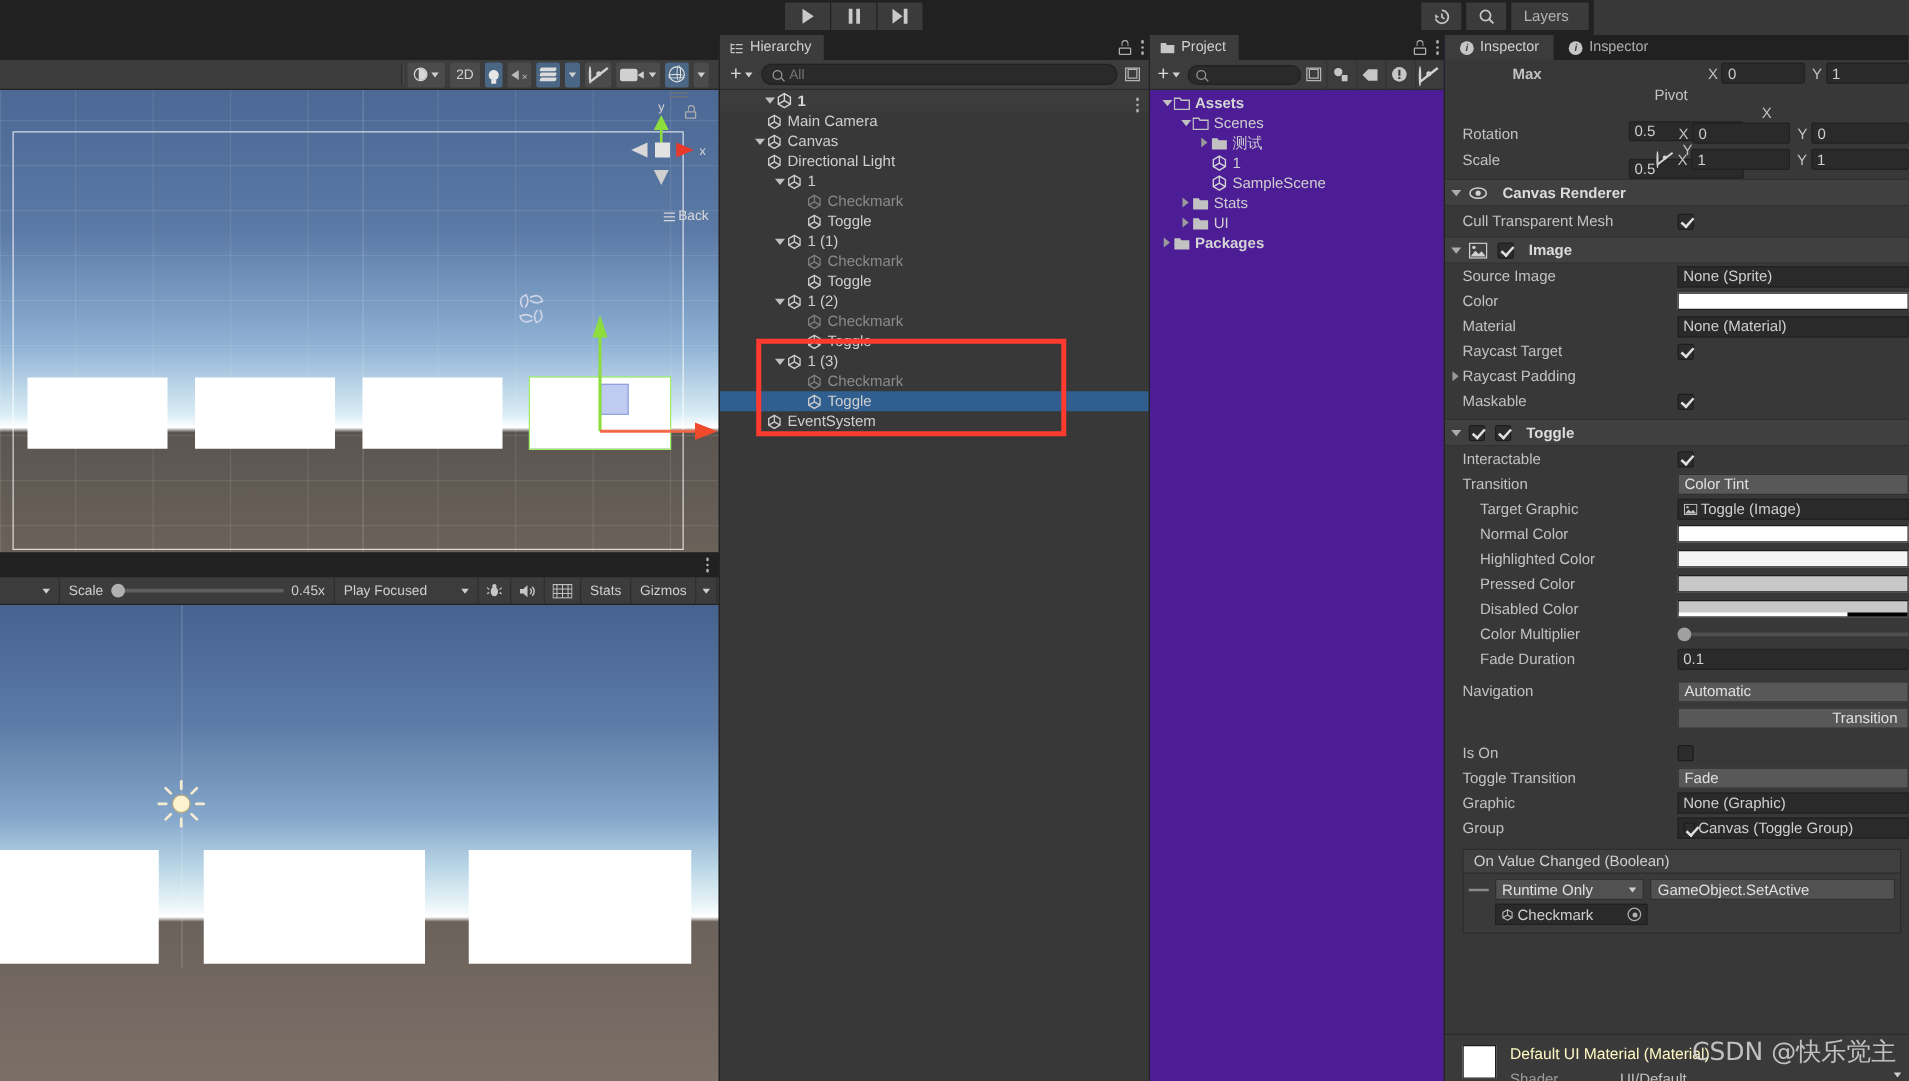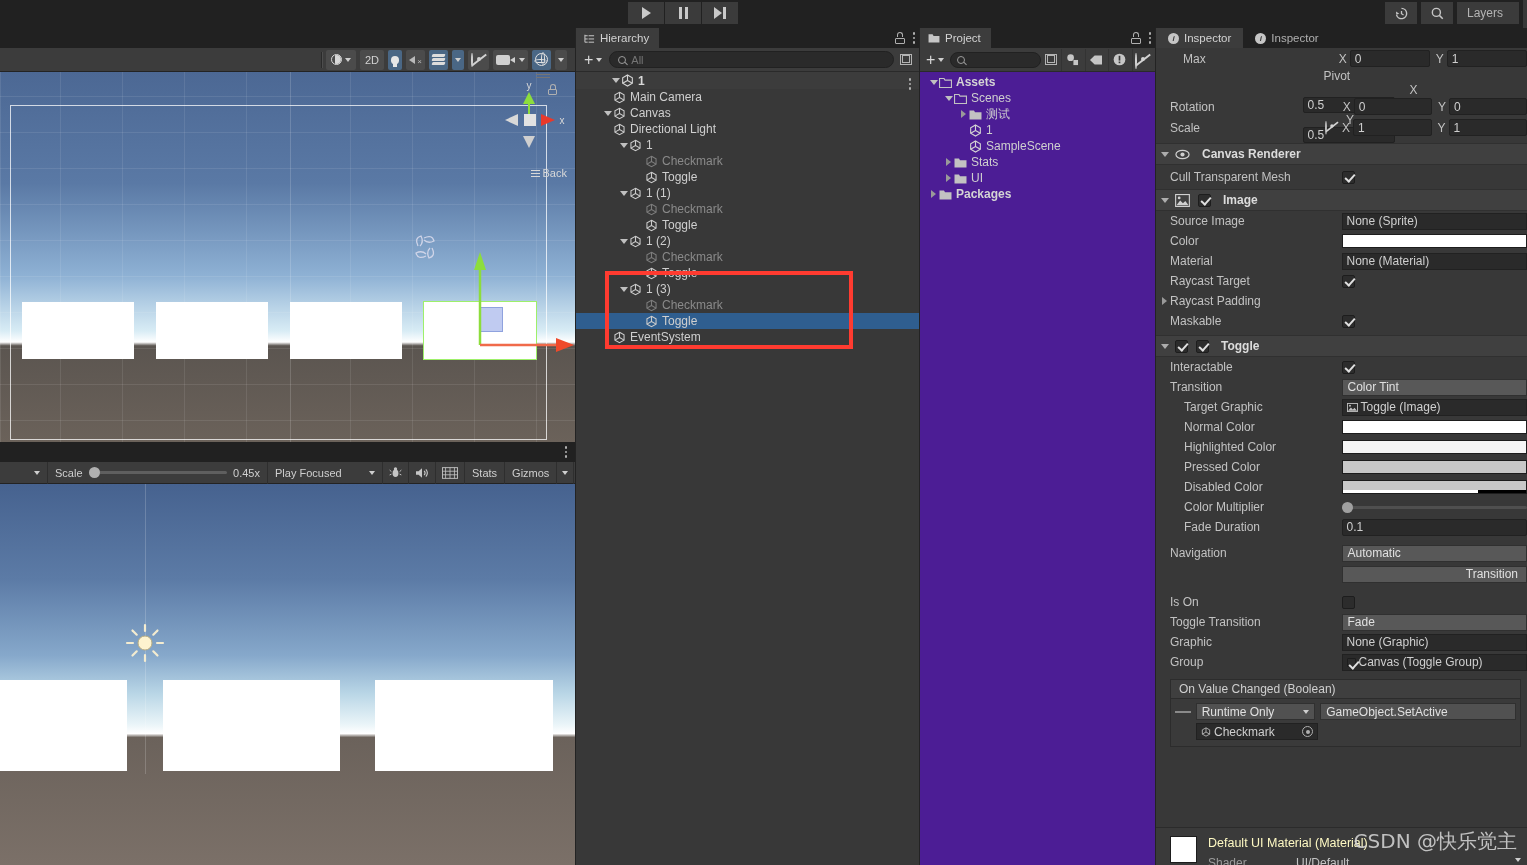--- a/index.html
+++ b/index.html
@@ -8,21 +8,21 @@
     width:1527px; height:865px; overflow:hidden;
     font-family:"Liberation Sans", sans-serif;
     font-size:12px; color:#c4c4c4;
     -webkit-font-smoothing:antialiased;
     position:relative;
   }
   .root { position:relative; width:1527px; height:865px; }
 
   
   #top-toolbar {
-    position:absolute; left:0; top:0; width:1523px; height:28px;
+    position:absolute; left:0; top:0; width:1275px; height:28px;
     background:#212121; display:flex; align-items:center;
   }
   .play-group { position:absolute; left:628px; top:2px; display:flex; gap:1px; }
   .play-btn {
     width:36px; height:22px; background:#3b3b3b; display:flex;
     align-items:center; justify-content:center; cursor:pointer;
   }
   .tri { width:0;height:0;border-left:9px solid #c9c9c9;border-top:6px solid transparent;border-bottom:6px solid transparent; }
   .pause-b { display:flex; gap:3px; }
   .pause-b i { display:block; width:3px;height:12px;background:#c9c9c9; }
@@ -761,21 +761,21 @@
         <span class="info-i">i</span>
         <span>Inspector</span>
       </div>
       <div class="insp-tab inactive">
         <span class="info-i">i</span>
         <span>Inspector</span>
       </div>
     </div>
 
     <div class="prow" style="height:21px;">
-      <span class="plabel" style="width:26px;margin-left:13px;">Max</span>
+      <span class="plabel" style="width:26px;margin-left:40px;font-weight:bold;">Max</span>
       <span class="xy-lab" style="margin-left:133px;">X</span>
       <span class="pfield" style="width:92px;">0</span>
       <span class="xy-lab" style="margin-left:6px;">Y</span>
       <span class="pfield" style="width:92px;">1</span>
     </div>
     <div class="prow" style="height:21px;flex-direction:column;">
       <span class="plabel" style="width:50px;">Pivot</span>
       <span class="xy-lab" style="margin-left:133px;">X</span>
       <span class="pfield" style="width:92px;">0.5</span>
       <span class="xy-lab" style="margin-left:6px;">Y</span>

